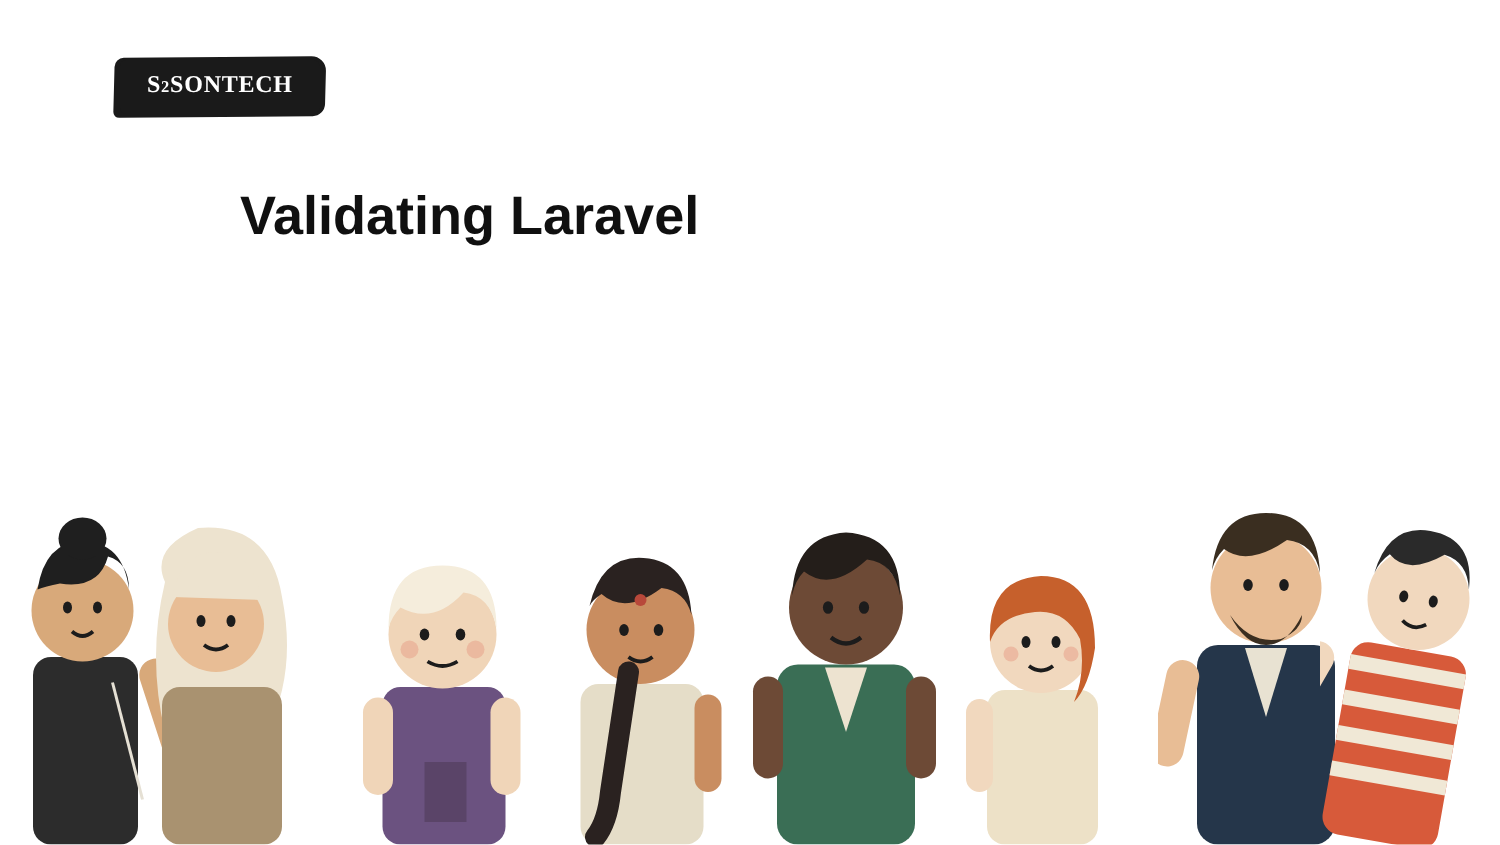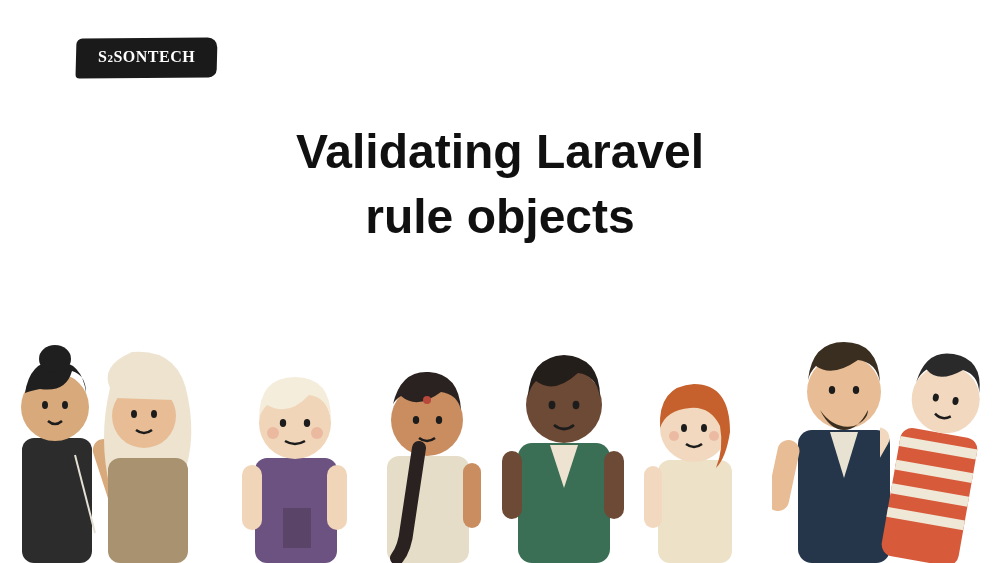--- a/index.html
+++ b/index.html
@@ -32,22 +32,21 @@
       z-index: -1;
       transform: skewX(-2deg) rotate(-0.5deg);
       border-radius: 6px 10px 8px 4px;
     }
     .logo-sub { font-size: 11px; vertical-align: baseline; }
     .main-title {
       position: absolute;
       top: 120px;
       left: 50%;
       transform: translateX(-50%);
-      text-align: center;
-      font-size: 48px;
+      font-size: 36px;
       font-weight: 700;
       line-height: 1.35;
       color: #101010;
       width: 680px;
     }
     .people-row {
       position: absolute;
       bottom: 0;
       left: 0;
       right: 0;
@@ -67,21 +66,20 @@
   </style>
 </head>
 <body>
 
 <div class="logo-badge">
   <span>S</span><span class="logo-sub">2</span><span>SONTECH</span>
 </div>
 
 <div class="main-title">
   <div>Validating Laravel</div>
-  <div>rule objects</div>
 </div>
 
 <div class="people-row">
 
   <div class="grp-left">
     <svg class="person" width="110" height="240" viewBox="0 0 110 240">
       <rect x="22" y="115" width="70" height="125" rx="12" fill="#2c2c2c"></rect>
       <circle cx="55" cy="84" r="34" fill="#d8a97a"></circle>
       <path d="M25 70 Q30 38 55 38 Q82 38 86 70 Q86 52 72 48 Q66 70 40 66 Q30 68 25 70 Z" fill="#1f1f1f"></path>
       <ellipse cx="55" cy="36" rx="16" ry="14" fill="#1f1f1f"></ellipse>

